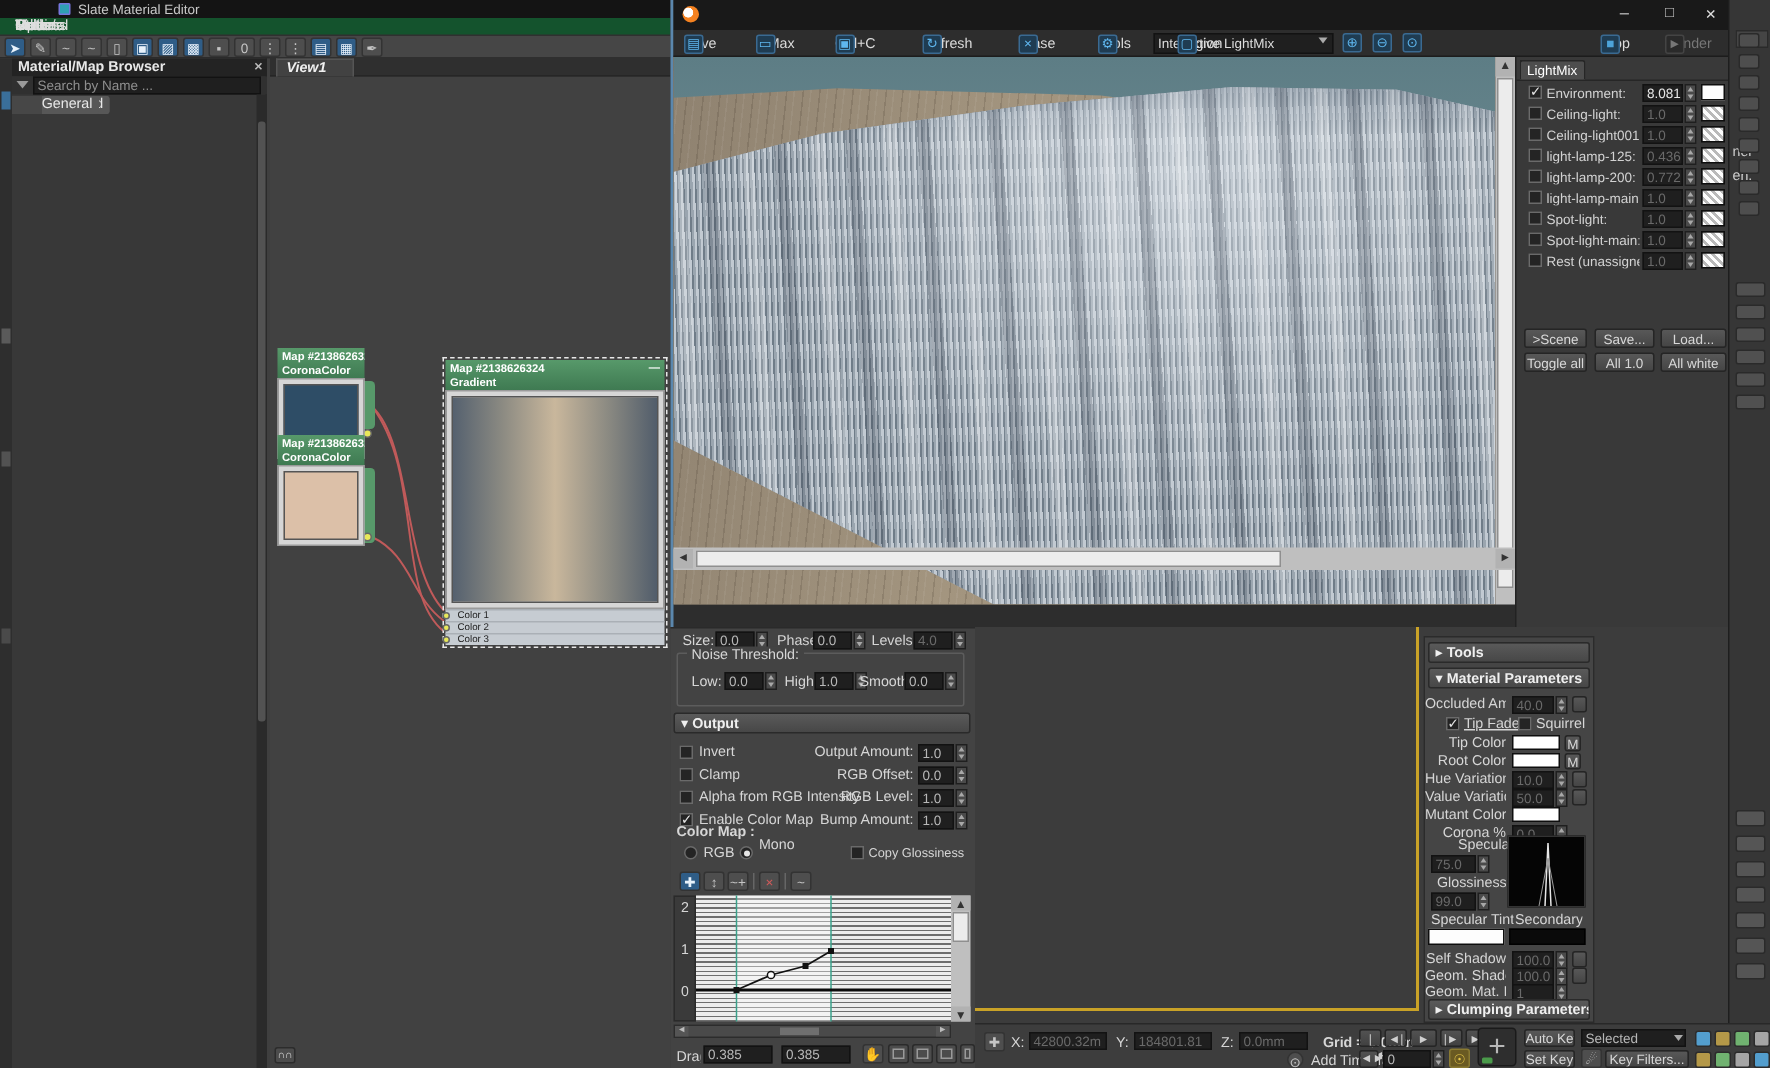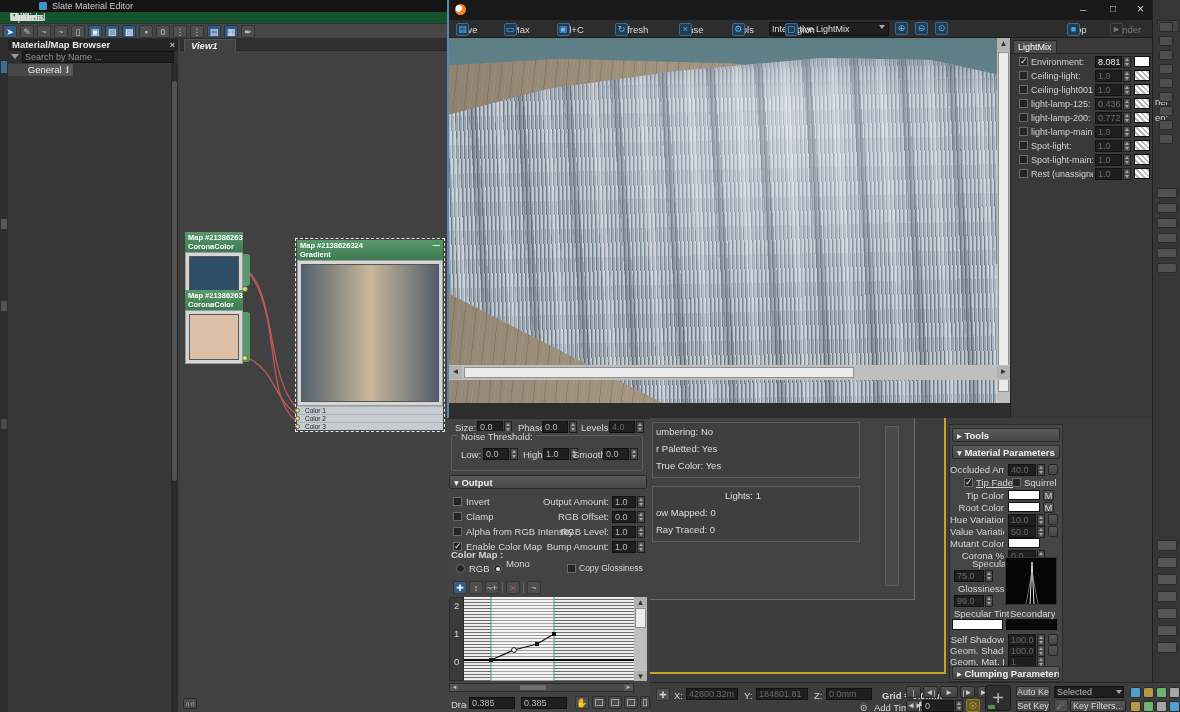--- a/index.html
+++ b/index.html
@@ -394,20 +394,28 @@
           <span class="lmx-label" style="left: 20px; top: 101px; width: 62px; position: absolute;">Spot-light-main:</span>
           <span class="fld dis" style="left: 84px; top: 100px; width: 27px;">1.0</span>
           <span class="spin" style="left: 112px; top: 100px;"></span>
           <span class="hatch" style="left: 123px; top: 100px; width: 16px; height: 11px;"></span>
           <span class="cb" style="left: 8px; top: 115px;"></span>
           <span class="lmx-label" style="left: 20px; top: 115px; width: 62px; position: absolute;">Rest (unassigned):</span>
           <span class="fld dis" style="left: 84px; top: 114px; width: 27px;">1.0</span>
           <span class="spin" style="left: 112px; top: 114px;"></span>
           <span class="hatch" style="left: 123px; top: 114px; width: 16px; height: 11px;"></span>
         </div>
+      <div id="lmx-btns" style="left:0;top:181px;width:144px;height:40px;">
+          <span class="b3" style="left: 5px; top: 0px; width: 42px; height: 13px; line-height: 12px;">&gt;Scene</span>
+          <span class="b3" style="left: 52px; top: 0px; width: 40px; height: 13px; line-height: 12px;">Save...</span>
+          <span class="b3" style="left: 96px; top: 0px; width: 44px; height: 13px; line-height: 12px;">Load...</span>
+          <span class="b3" style="left: 5px; top: 16px; width: 42px; height: 13px; line-height: 12px;">Toggle all</span>
+          <span class="b3" style="left: 52px; top: 16px; width: 40px; height: 13px; line-height: 12px;">All 1.0</span>
+          <span class="b3" style="left: 96px; top: 16px; width: 44px; height: 13px; line-height: 12px;">All white</span>
+        </div>
     </div>
   </div>
 
   <div id="right-strip">
     <span style="left:4px;top:20px;width:22px;height:12px;background:#454545;border:1px solid #2a2a2a;position:absolute;"></span>
     <span class="iline" style="left:2px;top:96px;position:absolute;color:#cfcfcf;">nel</span>
     <span class="iline" style="left:2px;top:112px;position:absolute;color:#cfcfcf;">en:</span>
     <span id="rs-greebles">
         <span class="gree" style="left: 6px; top: 22px; width: 14px; height: 10px; background: rgb(78, 78, 78); position: absolute;"></span>
         <span class="gree" style="left: 6px; top: 36px; width: 14px; height: 10px; background: rgb(78, 78, 78); position: absolute;"></span>
@@ -536,33 +544,20 @@
     <span class="lab" style="left:4px;top:280px;width:16px;position:absolute;">Drag</span>
     <span class="fld" style="left:22px;top:278px;width:46px;">0.385</span>
     <span class="fld" style="left:74px;top:278px;width:46px;">0.385</span>
     <span class="tbico" style="left:128px;top:277px;">✋</span>
     <span class="mini" style="left:145px;top:277px;width:14px;height:13px;"></span>
     <span class="mini" style="left:161px;top:277px;width:14px;height:13px;"></span>
     <span class="mini" style="left:177px;top:277px;width:14px;height:13px;"></span>
     <span class="mini" style="left:193px;top:277px;width:10px;height:13px;"></span>
   </div>
 
-  <div id="info-frag">
-    <div class="ibox" style="left:2px;top:4px;width:208px;height:56px;">
-      <span class="iline" style="left:3px;top:3px;position:absolute;">umbering: No</span>
-      <span class="iline" style="left:3px;top:20px;position:absolute;">r Paletted: Yes</span>
-      <span class="iline" style="left:3px;top:37px;position:absolute;">True Color: Yes</span>
-    </div>
-    <div class="ibox" style="left:2px;top:68px;width:208px;height:56px;">
-      <span class="iline" style="left:72px;top:3px;position:absolute;">Lights: 1</span>
-      <span class="iline" style="left:3px;top:20px;position:absolute;">ow Mapped: 0</span>
-      <span class="iline" style="left:3px;top:37px;position:absolute;">Ray Traced: 0</span>
-    </div>
-    <div style="left:235px;top:8px;width:14px;height:160px;background:#4a4a4a;border:1px solid #5e5e5e;"></div>
-  </div>
 
   <div id="vp-vline"></div>
   <div id="vp-hline"></div>
 
   <div id="mat-params">
     <div class="roll" style="left:2px;top:3px;width:108px;height:14px;">
       <span style="position:static;">▸ </span><span style="position:static;">Tools</span>
     </div>
     <div class="roll" style="left:2px;top:20px;width:108px;height:14px;">
       <span style="position:static;">▾ </span><span style="position:static;">Material Parameters</span>

